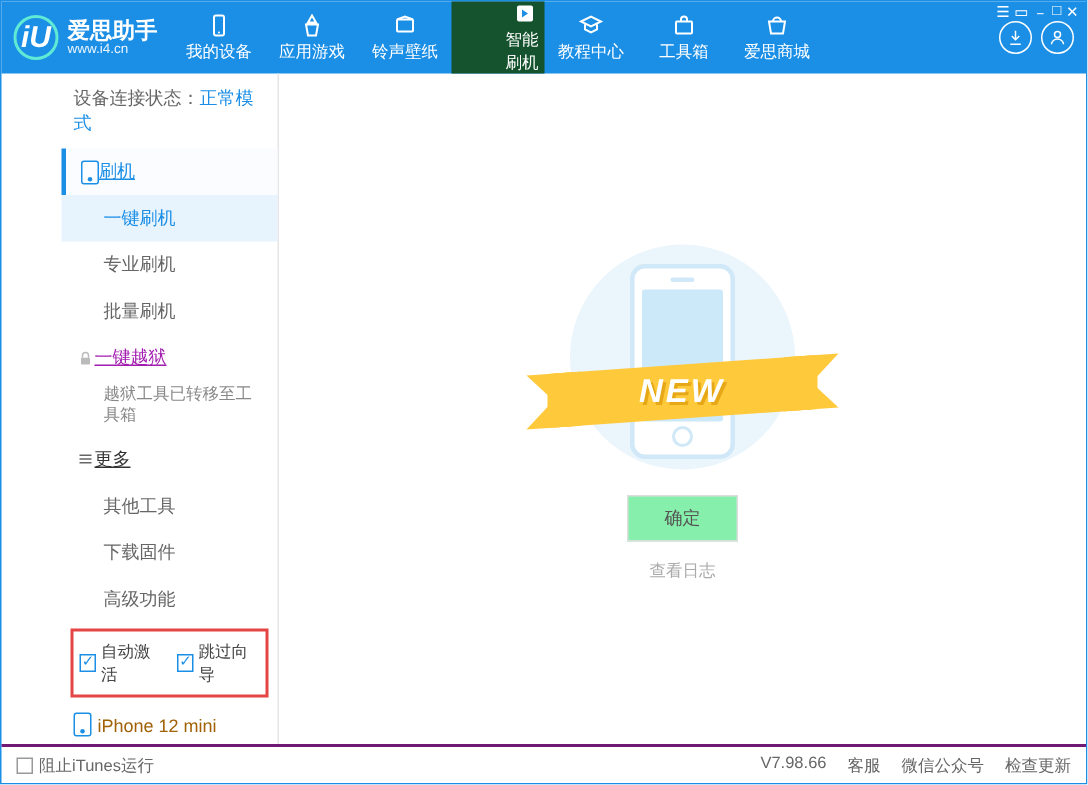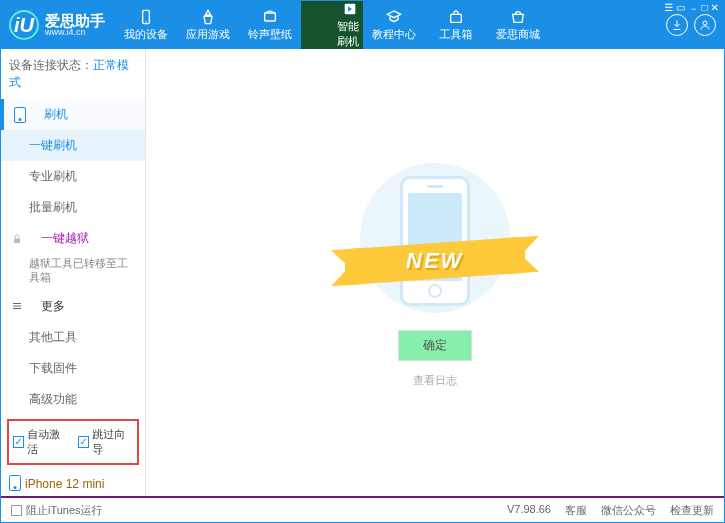--- a/index.html
+++ b/index.html
@@ -12,24 +12,24 @@
 .brand { font-size: 15px; font-weight: bold; }
 .site { font-size: 9px; opacity: .9; }
 .nav { display: flex; flex: 1; height: 100%; }
 .nav-item { width: 62px; display: flex; flex-direction: column; align-items: center; justify-content: center; gap: 2px; font-size: 11px; cursor: pointer; }
 .nav-item.active { background: #14532d; padding-left: 36px; }
 .nav-icon { width: 18px; height: 16px; fill: #fff; }
 .win-ctrl { display: flex; align-items: center; gap: 6px; padding-right: 8px; }
 .win-ctrl .row1 { display: flex; gap: 3px; font-size: 10px; position: absolute; top: 2px; right: 6px; }
 .win-ctrl .circ { width: 22px; height: 22px; border: 1.5px solid #fff; border-radius: 50%; display: flex; align-items: center; justify-content: center; }
 .body { flex: 1; display: flex; min-height: 0; }
-.sidebar { width: 145px; border-right: 1px solid #e5e5e5; display: flex; flex-direction: column; font-size: 12px; color: #555; }
+.sidebar { width: 145px; border-right: 1px solid #e5e5e5; display: flex; flex-direction: column; font-size: 12px; color: #555; margin-left: 40px; }
 .conn { padding: 8px 8px; color: #666; }
 .conn b { color: #1b8fe6; font-weight: normal; }
-.side-h { display: flex; align-items: center; gap: 18px; padding: 7px 10px; color: #333; }
+.side-h { display: flex; align-items: center; gap: 0; padding: 7px 10px; color: #333; text-decoration: underline; }
 .side-h.blue { color: #1b8fe6; border-left: 3px solid #1b8fe6; background: #fafcff; }
 .side-sub { padding: 7px 10px 7px 28px; color: #666; cursor: pointer; }
 .side-sub.active { background: #e7f3fd; color: #1b8fe6; }
 .lock-sec { color: #a21caf; }
 .note { margin: 2px 10px 6px 28px; font-size: 11px; color: #888; line-height: 1.3; }
 .chk-row { border: 2px solid #e64545; margin: 4px 6px; padding: 6px 4px; display: flex; gap: 10px; font-size: 11px; }
 .chk { display: flex; align-items: center; gap: 3px; color: #444; }
 .chkbox { width: 12px; height: 12px; border: 1px solid #1b8fe6; display: inline-flex; align-items: center; justify-content: center; color: #1b8fe6; font-size: 10px; line-height: 1; }
 .dev { padding: 6px 8px 8px 8px; }
 .dev-name { color: #a16207; font-size: 12px; font-weight: normal; display: flex; align-items: flex-end; gap: 4px; }

